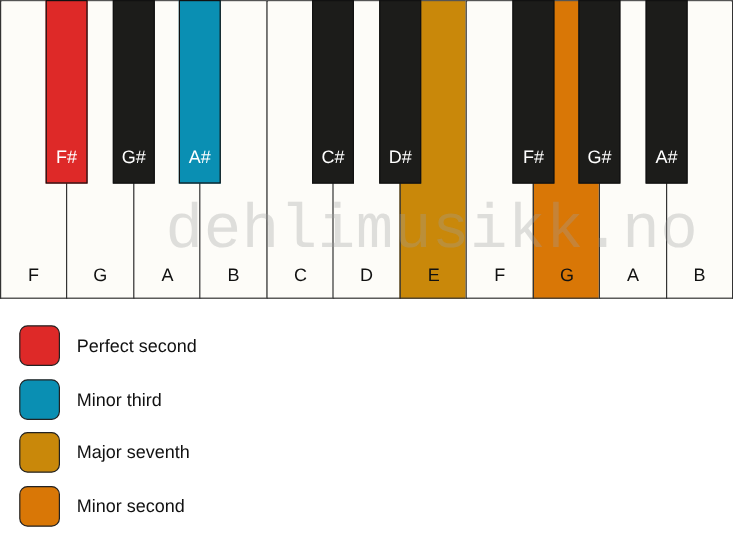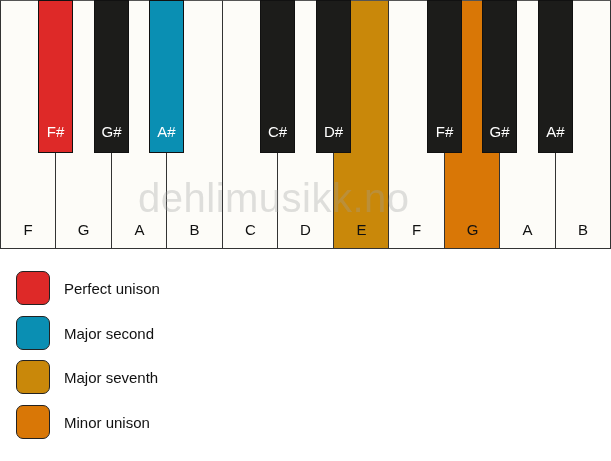--- a/index.html
+++ b/index.html
@@ -15,22 +15,22 @@
     }
     .black-key {
       position: absolute; top: 0; height: 153px; width: 35px; background: #1c1c1a;
       border: 1px solid #111; box-sizing: border-box; z-index: 3;
     }
     .black-key .lbl {
       position: absolute; bottom: 12px; left: 0; right: 0; text-align: center;
       font-size: 15px; color: #ffffff;
     }
     .watermark {
-      position: absolute; left: 138px; top: 176px; font-size: 40px; color: rgba(160,160,160,0.32);
-      z-index: 5; letter-spacing: 0.5px; pointer-events: none; white-space: nowrap;
+      position: absolute; left: 138px; top: 163px; font-size: 52px; color: rgba(160,160,160,0.32);
+      z-index: 5; letter-spacing: 0.5px; pointer-events: none; white-space: nowrap; font-family: Liberation Mono, monospace;
     }
     .legend { position: absolute; left: 16px; top: 271px; }
     .legend-item { position: relative; height: 44.5px; }
     .swatch {
       position: absolute; left: 0; top: 0; width: 34px; height: 34px;
       border: 1.5px solid #222; border-radius: 7px; box-sizing: border-box;
     }
     .legend-label {
       position: absolute; left: 48px; top: 9px; font-size: 15px; color: #111; white-space: nowrap;
     }
@@ -97,27 +97,27 @@
   <div class="black-key" style="left: 538px; background: rgb(28, 28, 26);">
       <span class="lbl">A#</span>
     </div>
 
   <div class="watermark">dehlimusikk.no</div>
 </div>
 
 <div class="legend">
   <div class="legend-item">
     <span class="swatch" style="background: rgb(222, 41, 40);"></span>
-    <span class="legend-label">Perfect unison</span>
+    <span class="legend-label">Perfect second</span>
   </div>
   <div class="legend-item">
     <span class="swatch" style="background: rgb(10, 143, 179);"></span>
-    <span class="legend-label">Major second</span>
+    <span class="legend-label">Minor third</span>
   </div>
   <div class="legend-item">
     <span class="swatch" style="background: rgb(201, 136, 10);"></span>
     <span class="legend-label">Major seventh</span>
   </div>
   <div class="legend-item">
     <span class="swatch" style="background: rgb(217, 119, 6);"></span>
-    <span class="legend-label">Minor unison</span>
+    <span class="legend-label">Minor second</span>
   </div>
 </div>
 
 </body></html>

